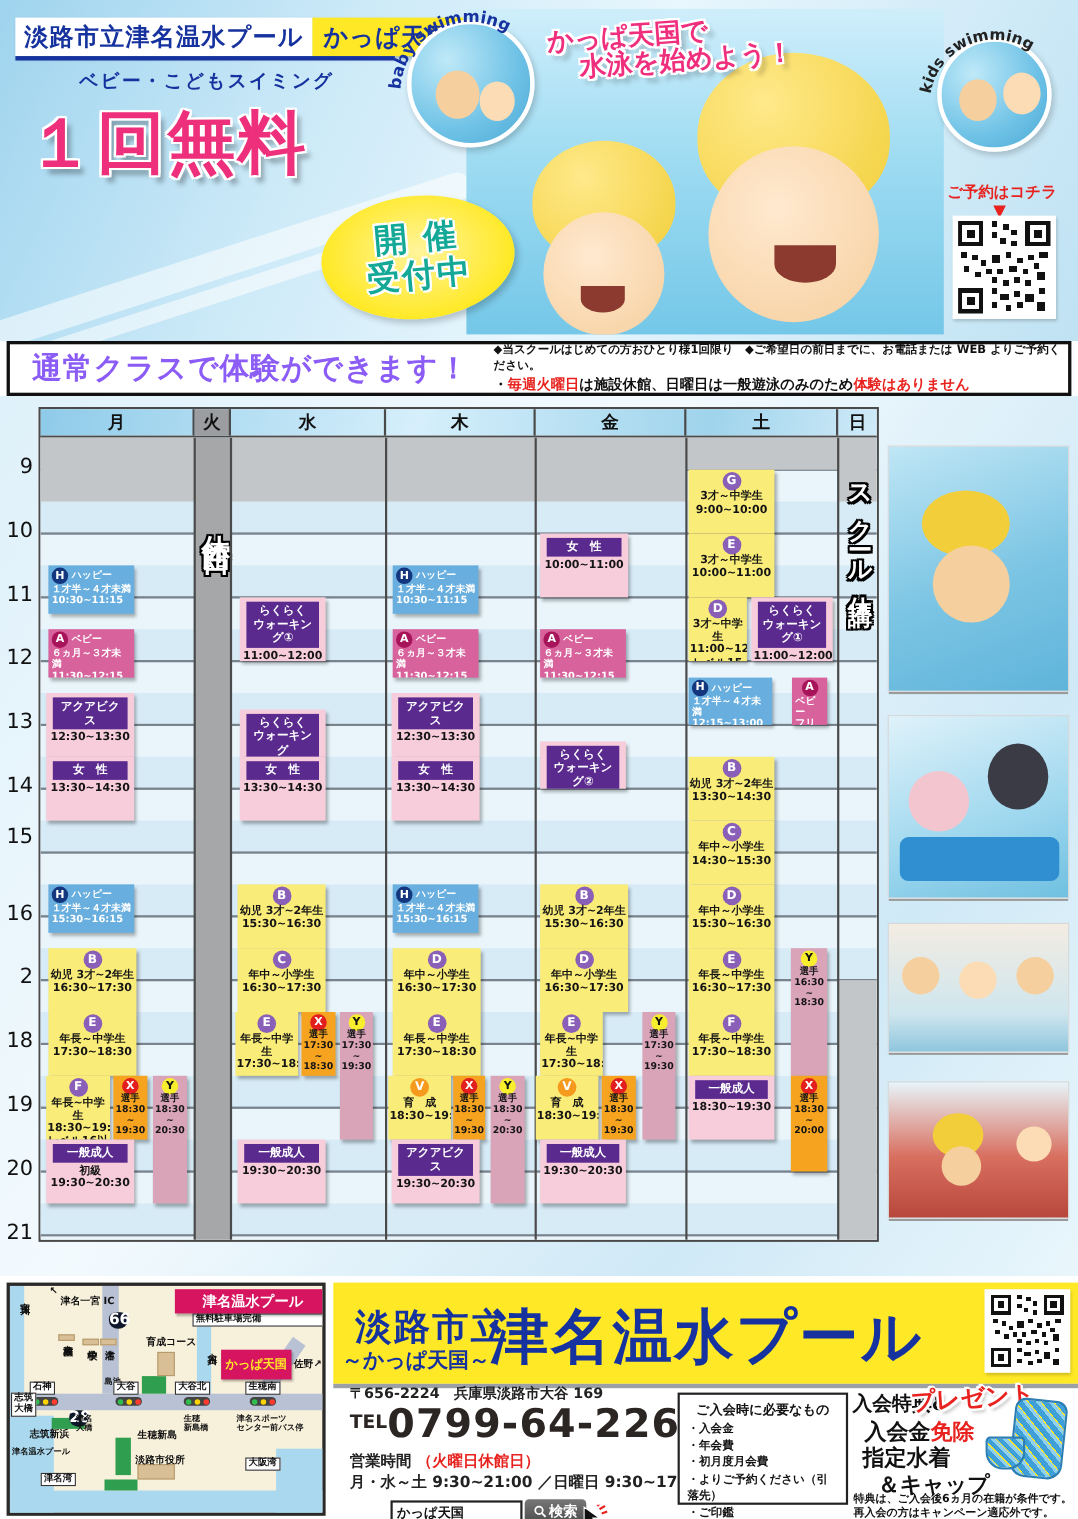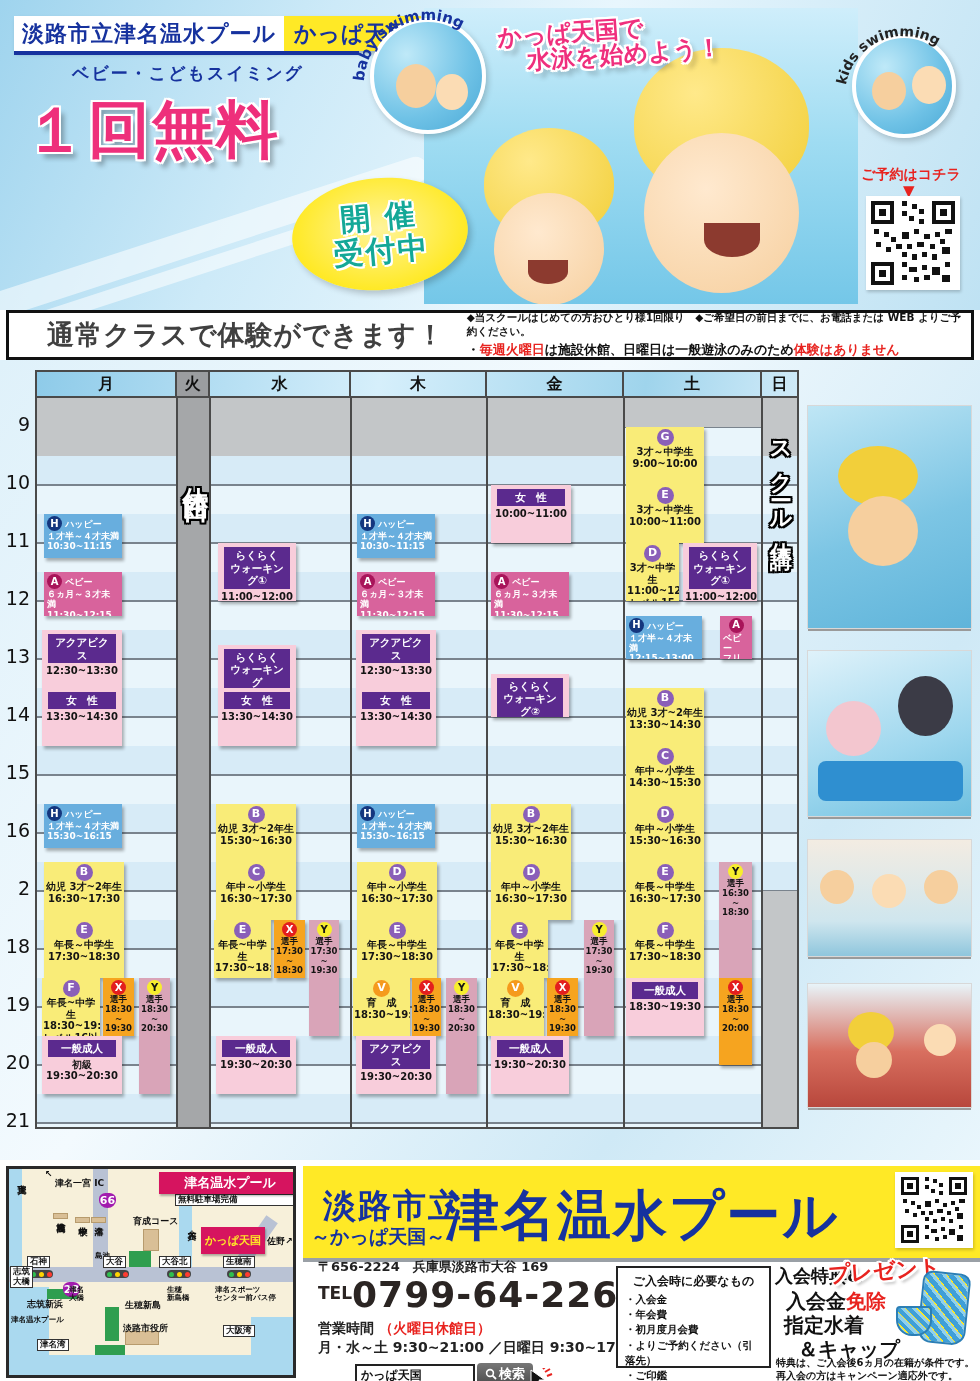--- a/index.html
+++ b/index.html
@@ -32,21 +32,21 @@
   .circ{position:absolute;border-radius:50%;border:4px solid #fff;overflow:hidden;
     background:radial-gradient(circle at 30% 30%,#bfe9f8,#6fc2e6 60%,#4aa9d6);box-shadow:2px 3px 6px rgba(0,0,0,.2);}
   .arc-svg{position:absolute;overflow:visible;}
   .reserve{position:absolute;left:852px;top:166px;width:118px;text-align:center;color:#e8231f;font-weight:900;font-size:14px;}
   .reserve-arrow{position:absolute;left:903px;top:182px;color:#e8231f;font-size:15px;font-weight:900;}
   .qrbox{position:absolute;background:#fff;padding:5px;box-shadow:1px 2px 3px rgba(0,0,0,.2);}
   .qrbox svg{display:block;width:100%;height:100%;}
 
   
   .notice{position:absolute;left:6px;top:310px;width:968px;height:50px;background:#fff;border:3px solid #111;display:flex;align-items:center;}
-  .notice .nt{font-size:27px;font-weight:900;color:#404040;margin-left:38px;letter-spacing:1px;white-space:nowrap;}
+  .notice .nt{font-size:27px;font-weight:900;color:#8b5cf6;margin-left:20px;letter-spacing:1px;white-space:nowrap;}
   .notice .nr{margin-left:22px;font-weight:bold;}
   .notice .l1{font-size:10.5px;color:#111;}
   .notice .l2{font-size:13px;color:#111;margin-top:2px;}
   .red{color:#e8231f;}
 
   
   .schedzone{position:absolute;left:0;top:360px;width:980px;height:800px;
     background:linear-gradient(125deg,#dff1fa 0%,#f3fafe 40%,#cfe9f6 75%,#e9f6fc 100%);}
   .sched-table{position:absolute;left:35px;top:370px;width:764px;border:2px solid #4a4a4a;background:#fff;}
   .dayhead{position:relative;height:26px;display:flex;border-bottom:2px solid #4a4a4a;
@@ -98,21 +98,21 @@
   .map .roadH{position:absolute;left:0;top:98px;width:290px;height:15px;background:#b9c2d4;}
   .map .roadV{position:absolute;left:84px;top:0;width:15px;height:98px;background:#b9c2d4;}
   .map .roadD{position:absolute;left:236px;top:44px;width:14px;height:70px;background:#b9c2d4;transform:rotate(35deg);}
   .map .green{position:absolute;background:#2f9e4f;}
   .map .tan{position:absolute;background:#d9bf96;border:1px solid #b79b6d;}
   .m-plain{position:absolute;font-size:9px;font-weight:bold;color:#111;white-space:pre;line-height:1.15;z-index:3;}
   .m-small{position:absolute;font-size:7.5px;font-weight:bold;color:#111;white-space:pre;line-height:1.1;z-index:3;}
   .m-box{position:absolute;font-size:8.5px;font-weight:bold;color:#111;background:#fff;border:1px solid #333;padding:0 2px;white-space:pre;line-height:1.15;z-index:3;}
   .m-banner{position:absolute;background:#d6145f;color:#fff;font-size:13px;font-weight:900;text-align:center;padding:2px 0;z-index:4;box-shadow:1px 2px 2px rgba(0,0,0,.3);}
   .m-pink{position:absolute;background:#d6145f;color:#ffe926;font-size:11px;font-weight:900;text-align:center;padding:6px 0;z-index:4;box-shadow:1px 2px 2px rgba(0,0,0,.3);}
-  .m-badge{position:absolute;width:17px;height:15px;background:#a21caf;color:#fff;font-size:11px;font-weight:bold;text-align:center;line-height:15px;border-radius:45% 45% 60% 60%;z-index:3;}
+  .m-badge{position:absolute;width:17px;height:15px;background:#0f172a;color:#fff;font-size:14px;font-weight:bold;text-align:center;line-height:15px;border-radius:45% 45% 60% 60%;z-index:3;}
   .m-vplain{position:absolute;writing-mode:vertical-rl;font-size:9px;font-weight:bold;color:#111;z-index:3;letter-spacing:1px;}
   .m-vbox{position:absolute;writing-mode:vertical-rl;font-size:9px;font-weight:bold;color:#111;background:#d9bf96;border:1px solid #b79b6d;padding:2px 0;z-index:3;}
   .signal{position:absolute;width:24px;height:8px;background:#444;border-radius:4px;display:flex;align-items:center;justify-content:space-around;z-index:3;}
   .signal i{width:5px;height:5px;border-radius:50%;display:block;}
 
   .ybanner{position:absolute;left:303px;top:6px;width:677px;height:92px;background:#ffe926;}
   .ybanner .b1{position:absolute;left:20px;top:18px;color:#16329e;font-size:33px;font-weight:900;letter-spacing:2px;}
   .ybanner .b2{position:absolute;left:8px;top:58px;color:#16329e;font-size:19px;font-weight:900;}
   .ybanner .bmain{position:absolute;left:142px;top:14px;color:#16329e;font-size:54px;font-weight:900;letter-spacing:2px;}
   .graydiv{position:absolute;left:303px;top:98px;width:677px;height:4px;background:#9aa0a6;}
@@ -630,21 +630,21 @@
           </div>
         </div>
     </div>
     <div id="hourlabs">
         <div class="hourlab" style="left: 4px; top: 53px;">9</div>
         <div class="hourlab" style="left: 4px; top: 111px;">10</div>
         <div class="hourlab" style="left: 4px; top: 169px;">11</div>
         <div class="hourlab" style="left: 4px; top: 227px;">12</div>
         <div class="hourlab" style="left: 4px; top: 285px;">13</div>
         <div class="hourlab" style="left: 4px; top: 343px;">14</div>
-        <div class="hourlab" style="left: 4px; top: 401px;">15</div>
+        <div class="hourlab" style="left: 4px; top: 389px;">15</div>
         <div class="hourlab" style="left: 4px; top: 459px;">16</div>
         <div class="hourlab" style="left: 4px; top: 517px;">2</div>
         <div class="hourlab" style="left: 4px; top: 575px;">18</div>
         <div class="hourlab" style="left: 4px; top: 633px;">19</div>
         <div class="hourlab" style="left: 4px; top: 691px;">20</div>
         <div class="hourlab" style="left: 4px; top: 749px;">21</div>
       </div>
 
     <div class="photo" style="top:45px;height:224px;background:linear-gradient(160deg,#bfe6f5,#7cc5e4 55%,#5fb4da);">
       <div class="blob" style="left:30px;top:40px;width:80px;height:60px;background:#f2cf3a;"></div>

